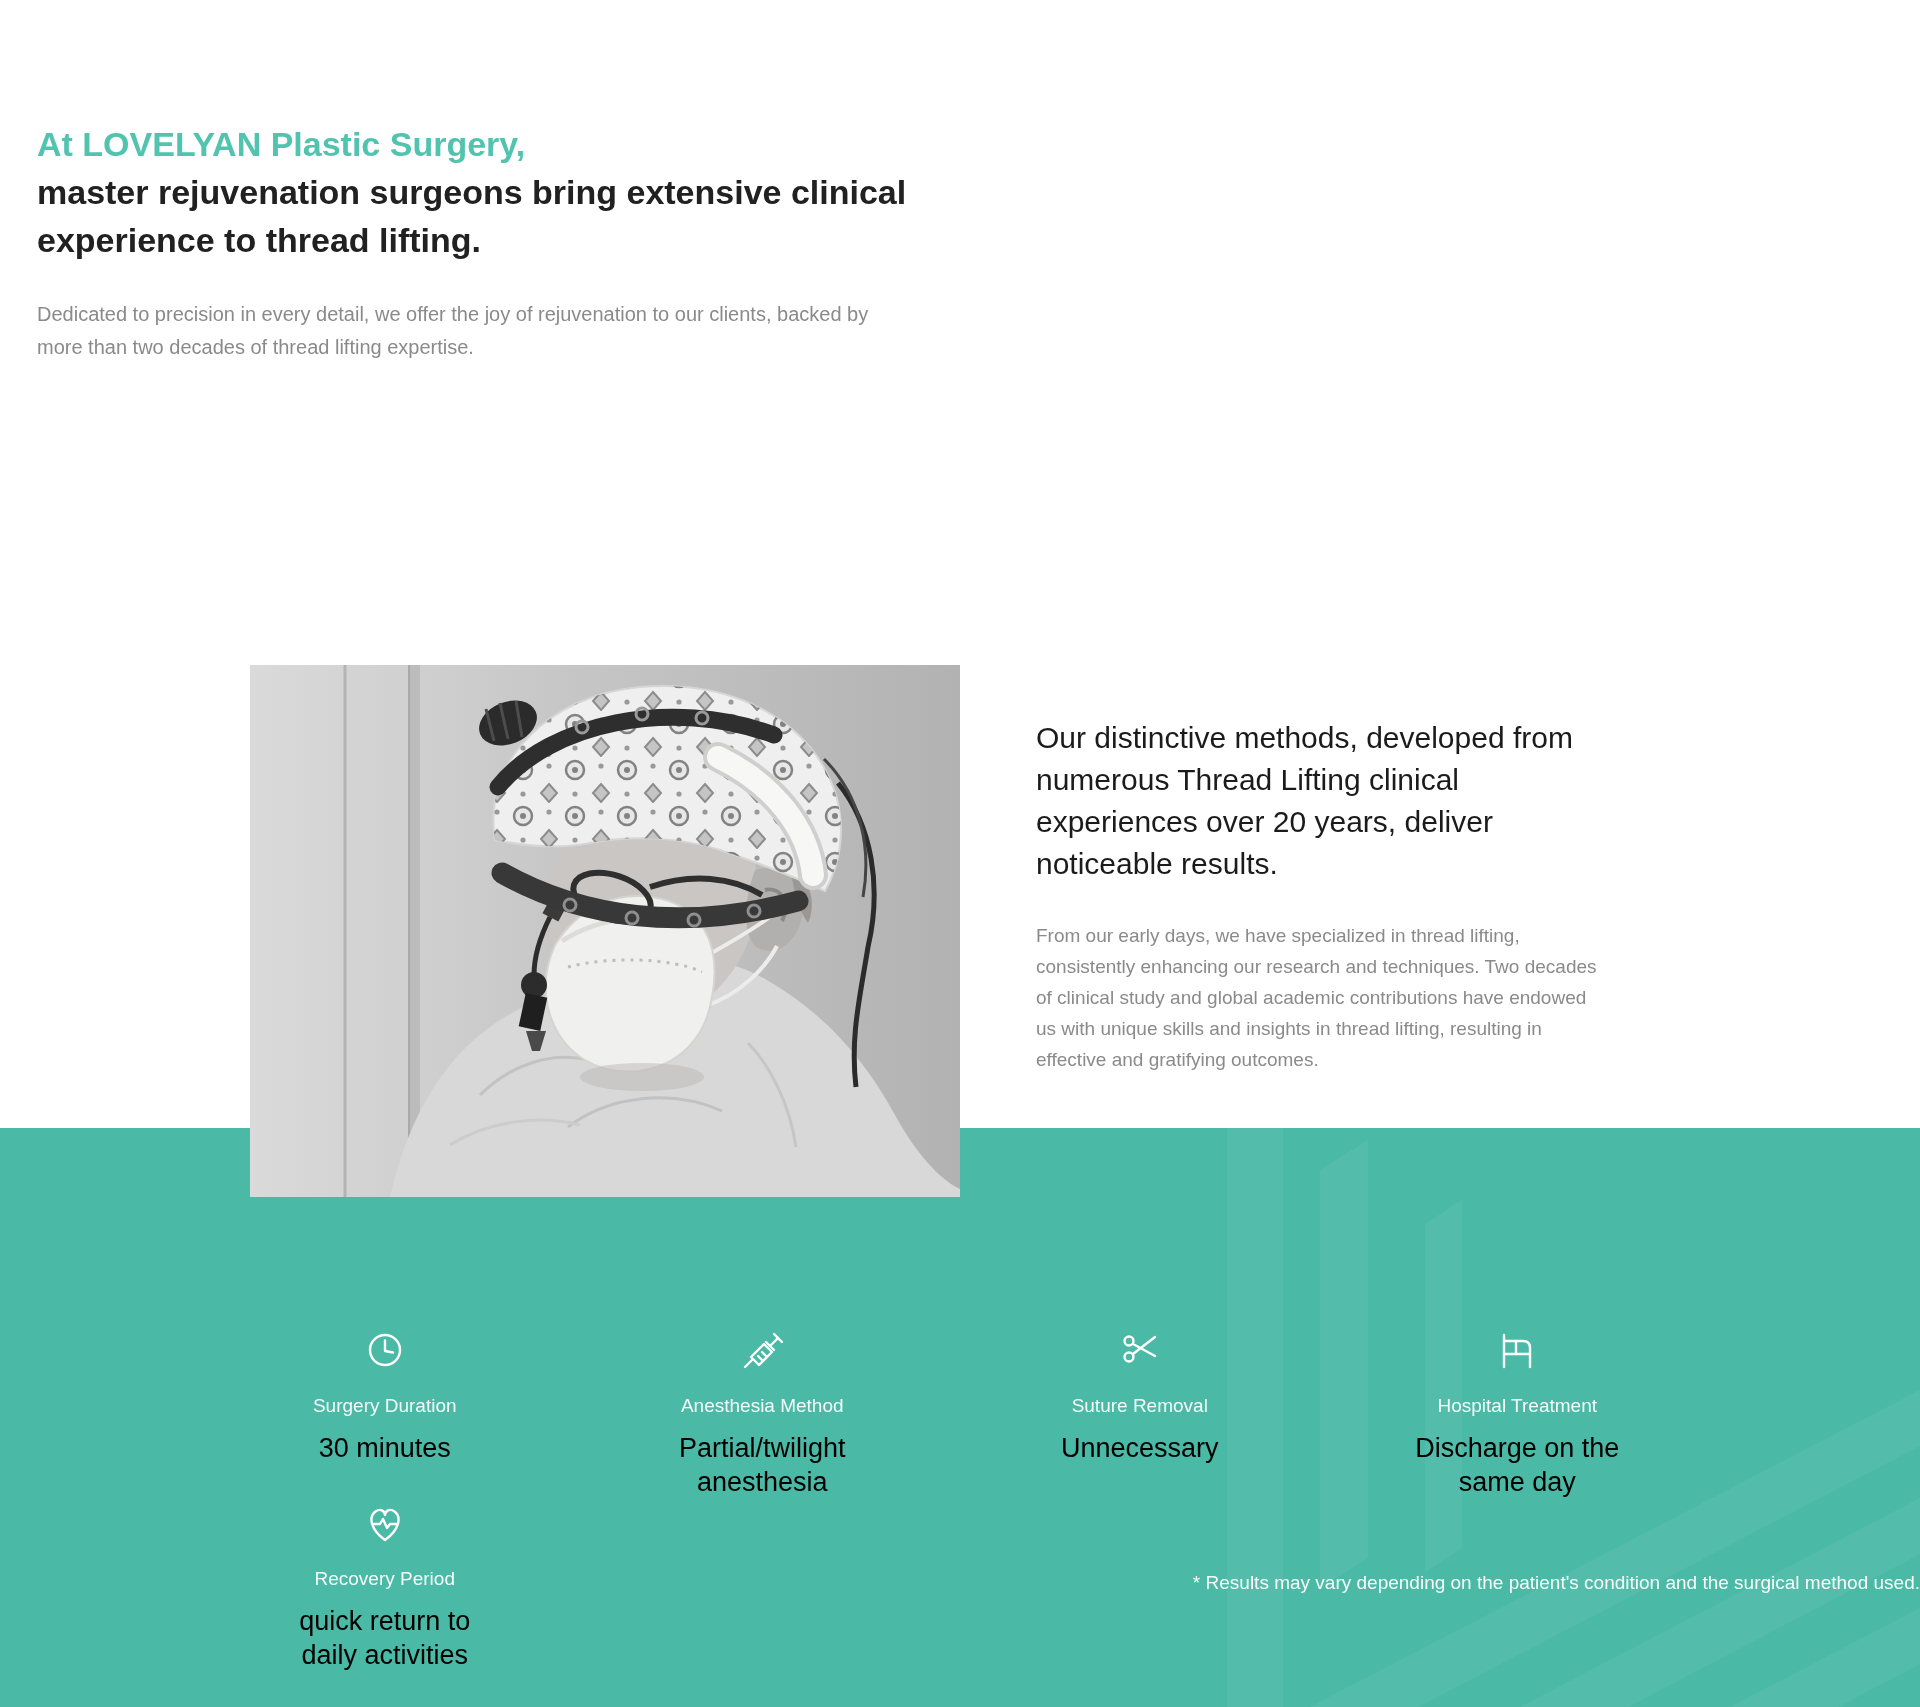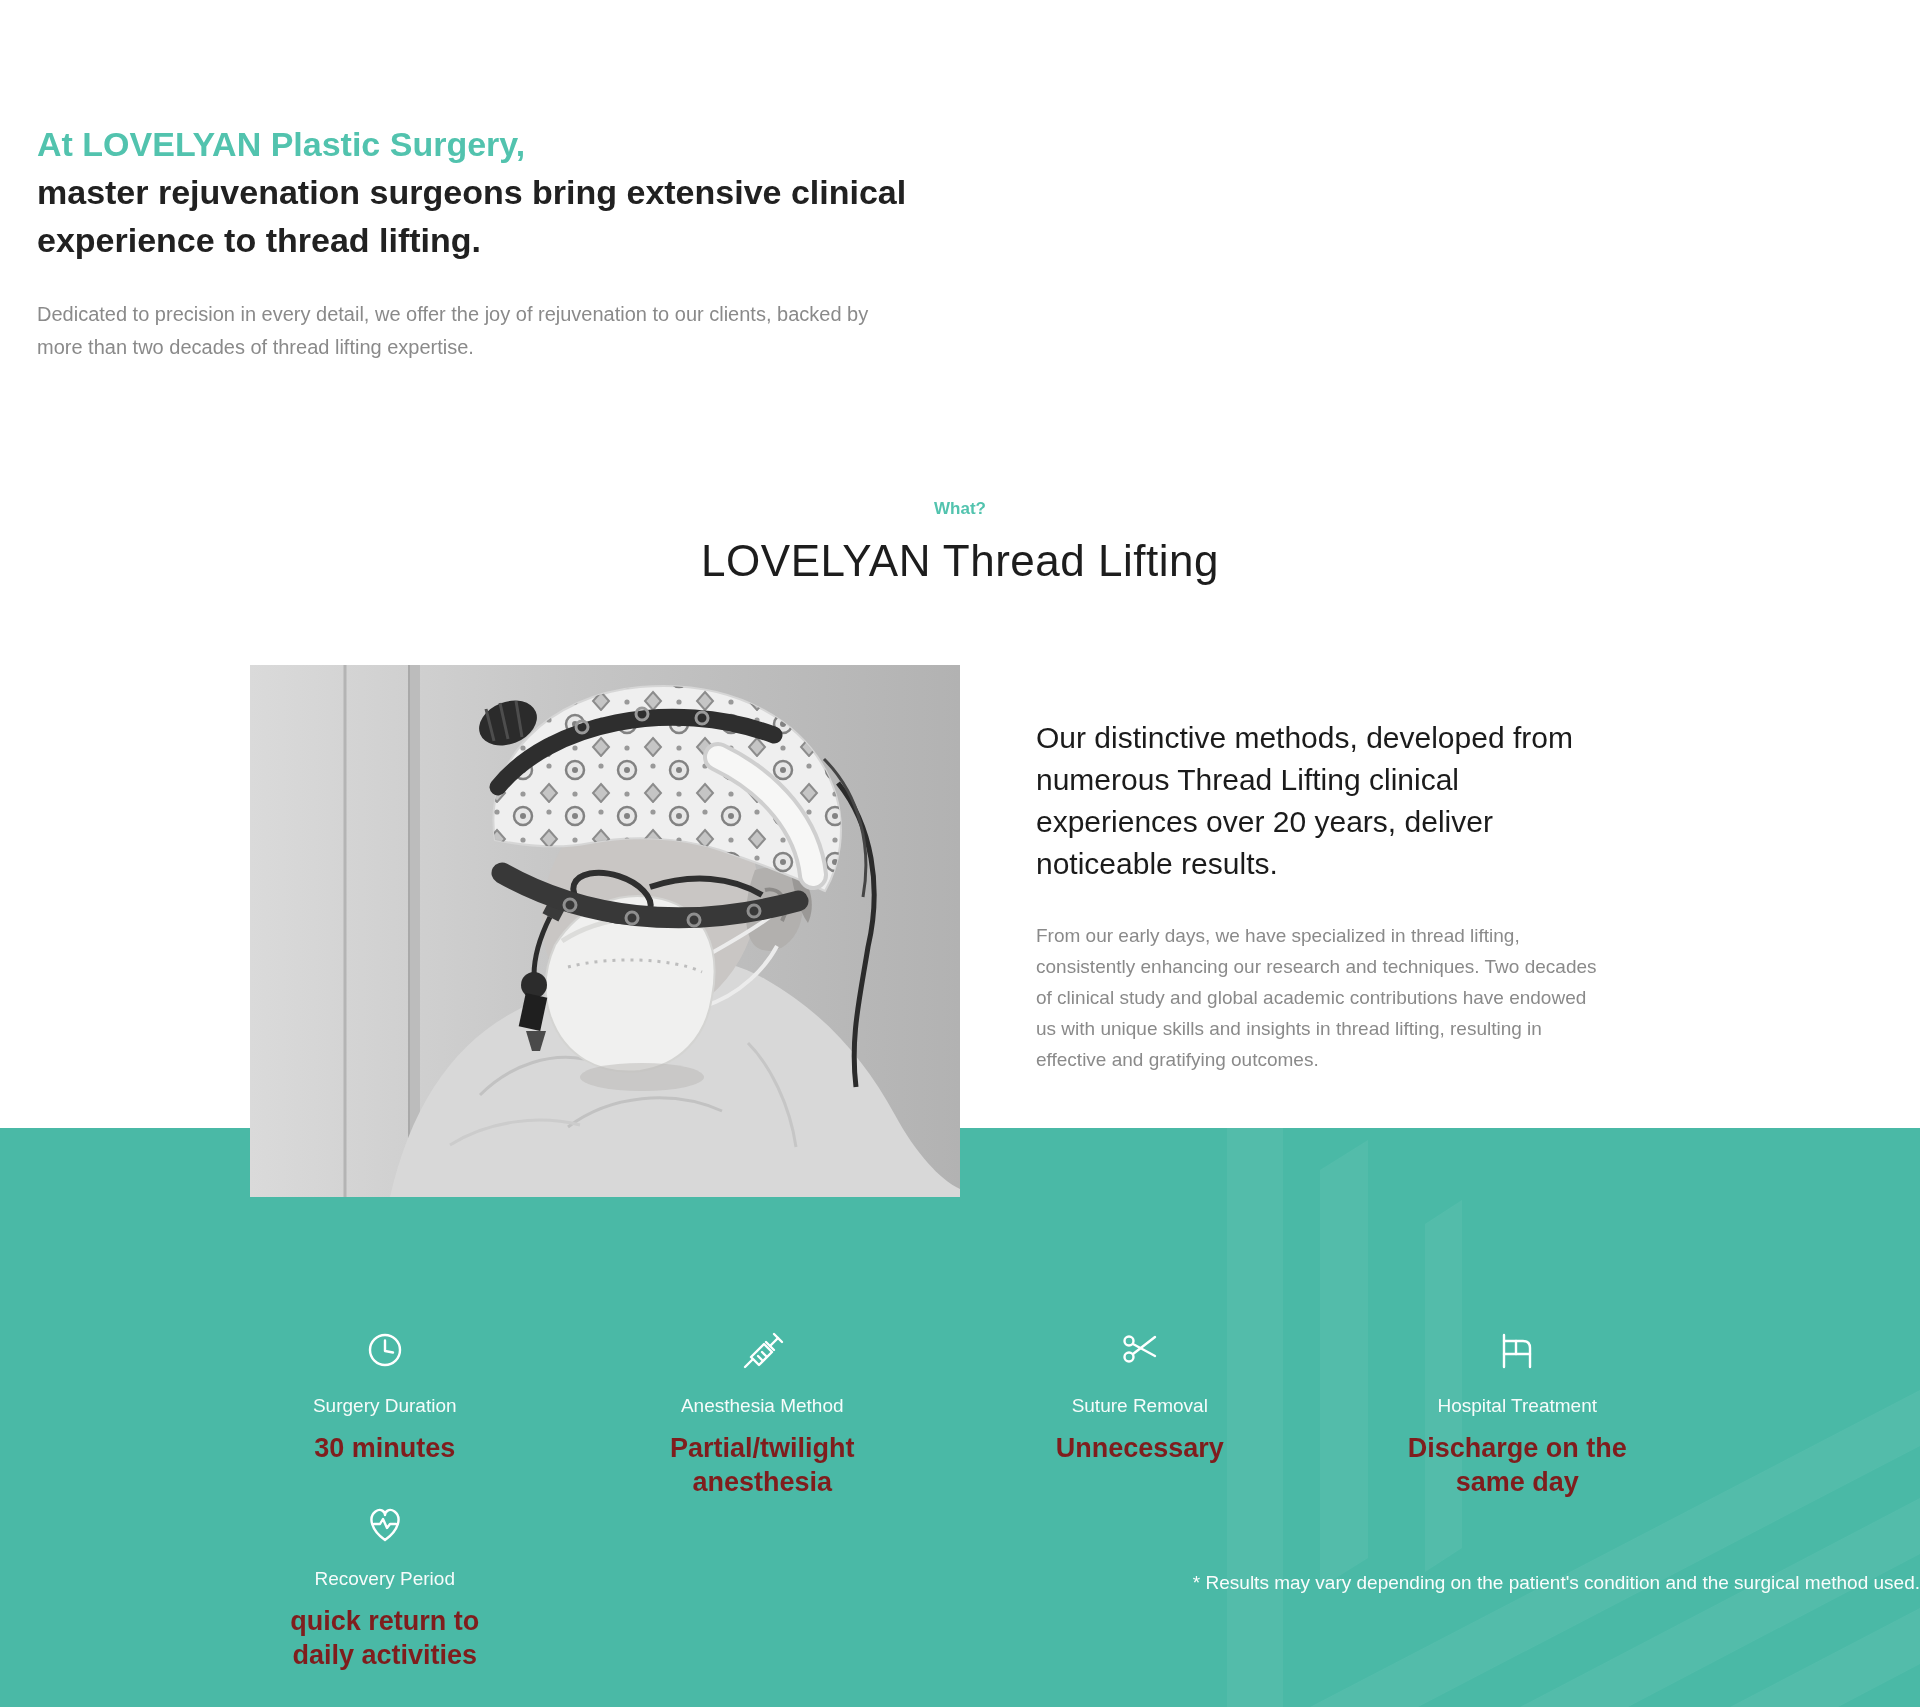--- a/index.html
+++ b/index.html
@@ -31,40 +31,36 @@
   .method-body{margin-top:35px;font-size:19px;line-height:31px;color:var(--muted);white-space:pre-line;}
 
   
   .band{position:absolute;left:0;top:1128px;width:1920px;height:579px;background:var(--band);z-index:1;}
   .watermark{position:absolute;inset:0;pointer-events:none;}
   .features{position:absolute;left:196px;top:198px;width:1510px;display:grid;grid-template-columns:repeat(4,1fr);}
   .feature{text-align:center;}
   .feature .icon{height:48px;display:flex;align-items:flex-start;justify-content:center;}
   .feature .icon svg{width:48px;height:48px;}
   .feature-label{margin-top:20px;font-size:19px;line-height:24px;color:rgba(255,255,255,.95);}
-  .feature-value{margin-top:13px;font-size:27px;line-height:34px;font-weight:700;color:#7f1d1d;white-space:pre-line;}
+  .feature-value{margin-top:13px;font-size:27px;line-height:34px;font-weight:400;color:#000000;white-space:pre-line;}
   .footnote{position:absolute;top:444px;left:0;width:100%;text-align:right;font-size:19px;color:rgba(255,255,255,.97);padding-left:31px;}
 </style>
 </head>
 <body>
 
 <div class="page">
 
   <section class="intro">
     <h2 class="intro-accent">At LOVELYAN Plastic Surgery,</h2>
     <h1 class="intro-headline">master rejuvenation surgeons bring extensive clinical
 experience to thread lifting.</h1>
     <p class="intro-subtext">Dedicated to precision in every detail, we offer the joy of rejuvenation to our clients, backed by
 more than two decades of thread lifting expertise.</p>
   </section>
 
-  <section class="what">
-    <div class="what-eyebrow">What?</div>
-    <h2 class="what-title">LOVELYAN Thread Lifting</h2>
-  </section>
 
   <figure class="photo">
     <svg viewBox="0 0 710 532" preserveAspectRatio="none">
       <defs>
         <linearGradient id="gbg" x1="0" y1="0" x2="1" y2="0">
           <stop offset="0" stop-color="#dadada"></stop>
             <stop offset="0.45" stop-color="#c6c6c6"></stop>
             <stop offset="1" stop-color="#b2b2b2"></stop>
         </linearGradient>
         <pattern id="capPat" width="52" height="46" patternUnits="userSpaceOnUse">

